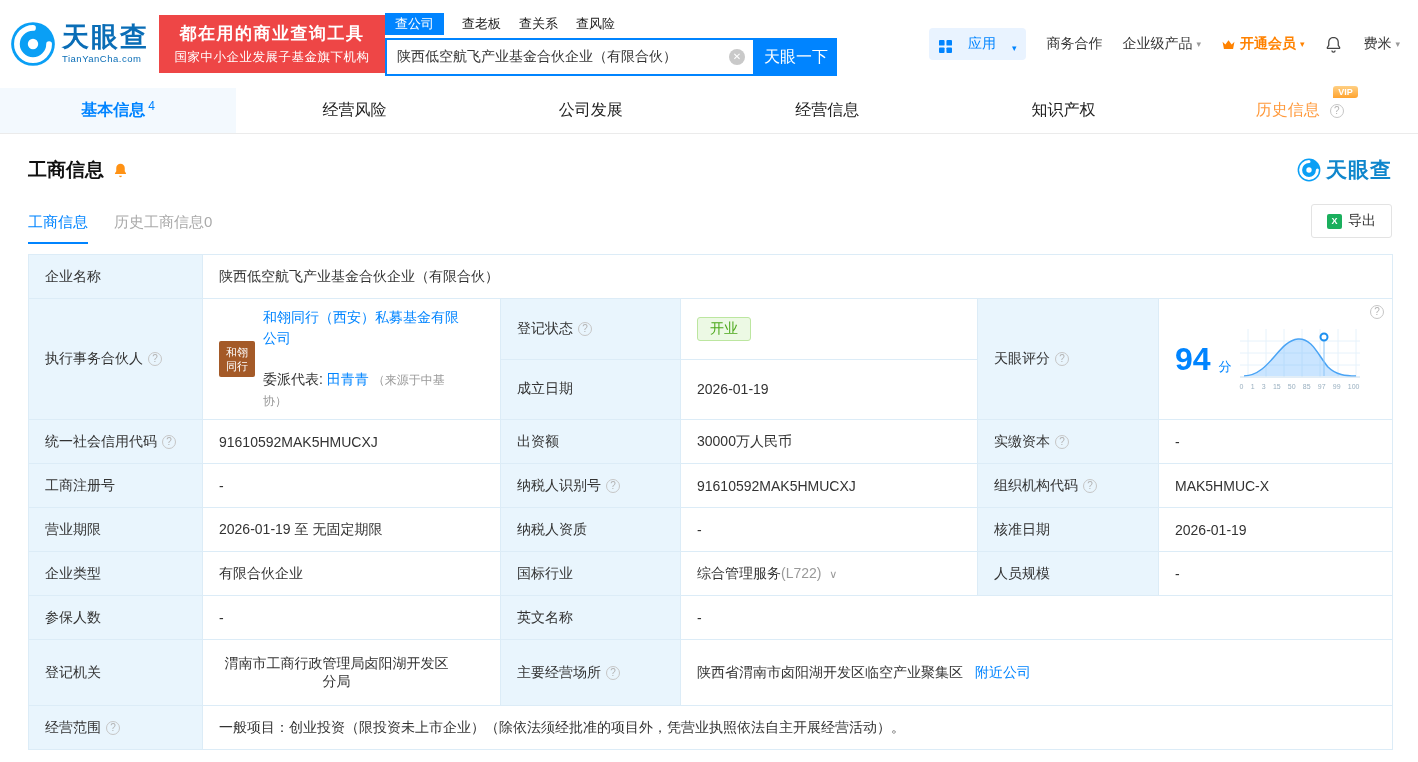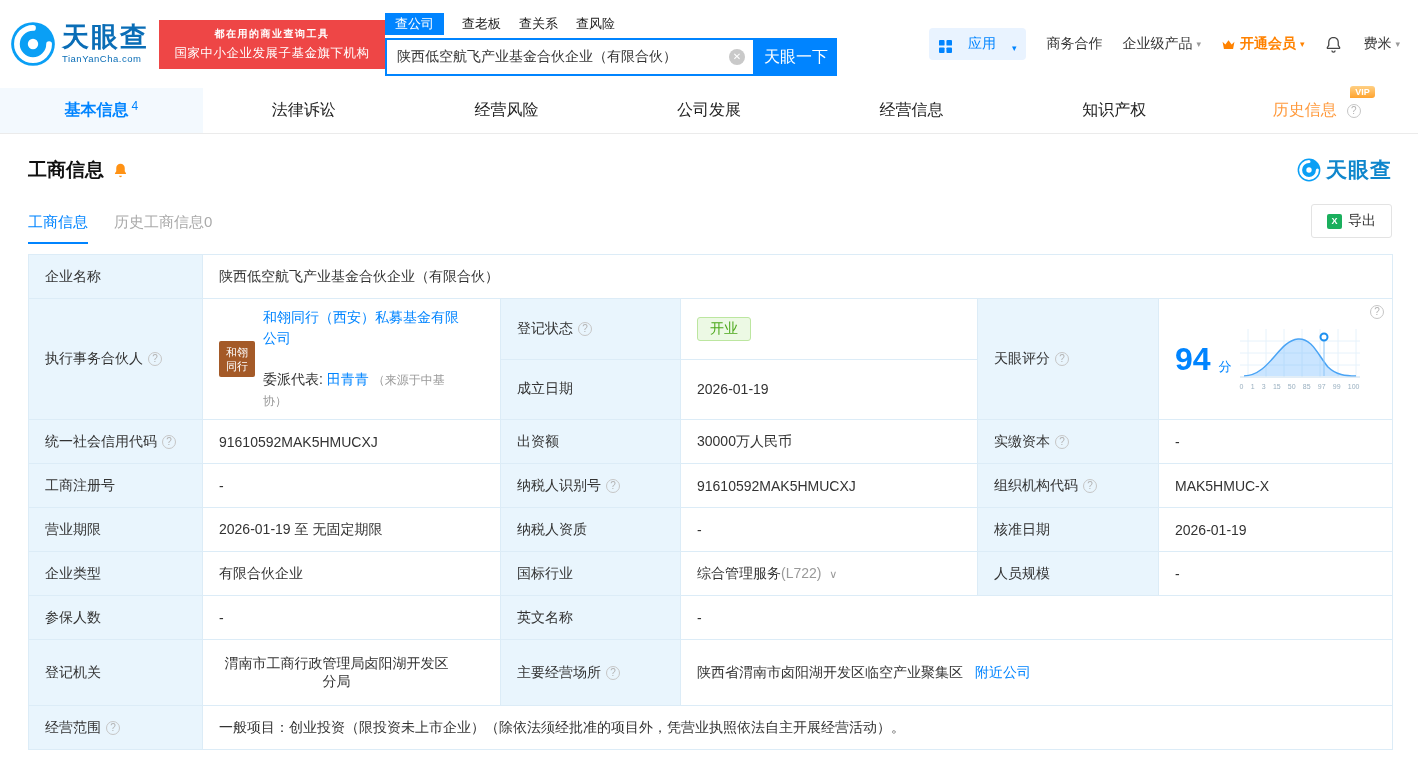--- a/index.html
+++ b/index.html
@@ -7,21 +7,21 @@
   body { width:1418px; font-family:"Liberation Sans","DejaVu Sans",sans-serif; color:#333; }
   .page { width:1418px; min-height:762px; background:#fff; overflow:hidden; }
 
   
   .topbar { display:flex; align-items:center; height:88px; padding:0 14px 0 10px; }
   .logo { display:flex; align-items:center; gap:6px; flex-shrink:0; cursor:pointer; }
   .logo-txt { display:flex; flex-direction:column; line-height:1; }
   .logo-cn { font-size:27px; font-weight:bold; color:#0a6db6; letter-spacing:2px; }
   .logo-en { font-size:9.5px; color:#0a6db6; margin-top:3px; letter-spacing:.5px; }
   .slogan { margin-left:10px; width:226px; background:#ee4646; color:#fff; text-align:center; padding:7px 6px; flex-shrink:0; }
-  .slogan1 { font-size:10px; font-weight:bold; letter-spacing:1.5px; }
+  .slogan1 { font-size:17px; font-weight:bold; letter-spacing:1.5px; }
   .slogan2 { font-size:12.5px; margin-top:4px; letter-spacing:.5px; }
 
   .search-area { width:452px; flex-shrink:0; }
   .stabs { display:flex; align-items:center; gap:18px; height:24px; font-size:13px; }
   .stab { color:#222; cursor:pointer; }
   .stab.active { background:#0084ff; color:#fff; padding:2px 10px; }
   .srow { display:flex; height:38px; margin-top:2px; }
   .sbox { flex:1; border:2px solid #0084ff; background:#fff; display:flex; align-items:center; padding:0 8px; }
   .sbox input { border:none; outline:none; flex:1; font-size:14px; color:#333; font-family:inherit; background:transparent; }
   .clear { width:16px; height:16px; border-radius:50%; background:#c9c9c9; color:#fff; font-size:10px; line-height:16px; text-align:center; cursor:pointer; flex-shrink:0; }
@@ -155,23 +155,20 @@
         <span class="caret gray">▾</span>
       </span>
     </div>
   </header>
 
   <nav class="mtabs">
     <div class="mtab active">
       <span>基本信息</span>
       <span class="tbadge">4</span>
     </div>
-    <div class="mtab">
-        <span>法律诉讼</span>
-      </div>
     <div class="mtab">
         <span>经营风险</span>
       </div>
     <div class="mtab">
         <span>公司发展</span>
       </div>
     <div class="mtab">
         <span>经营信息</span>
       </div>
     <div class="mtab">

